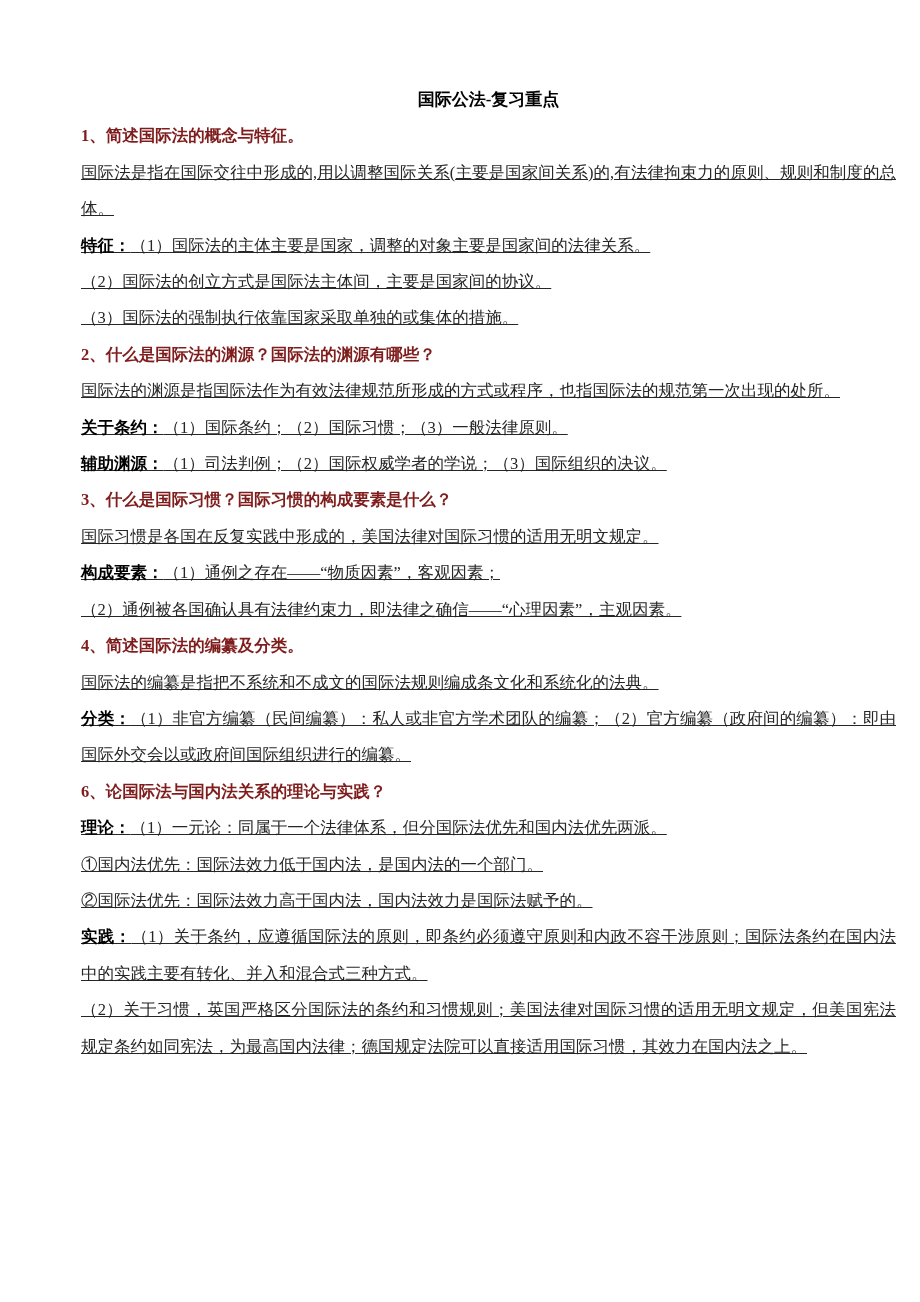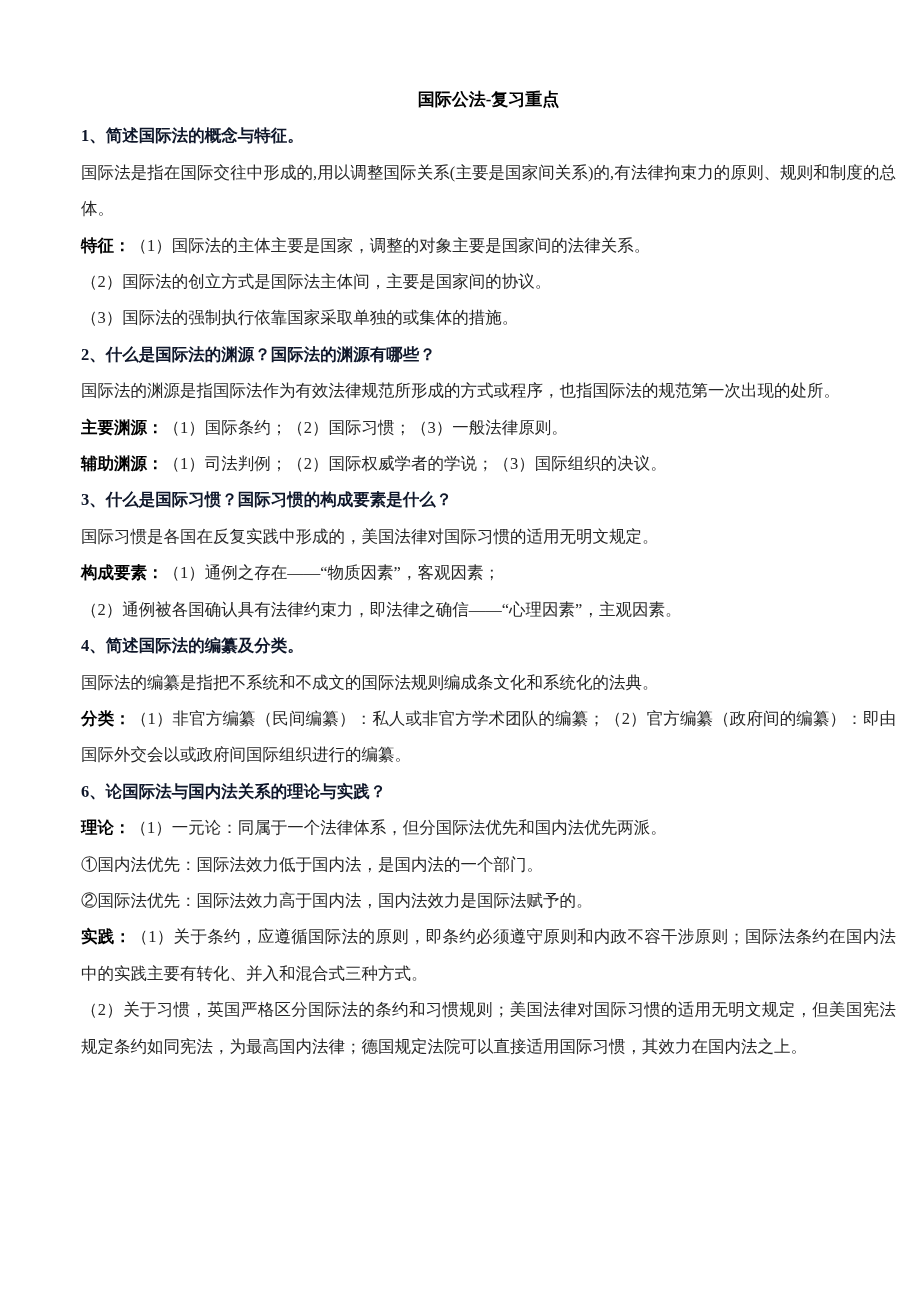--- a/index.html
+++ b/index.html
@@ -34,28 +34,29 @@
     font-size: 16.5px;
     font-weight: bold;
     line-height: 36.4px;
     color: #000000;
   }
   p.question {
     margin: 0;
     font-size: 16.5px;
     font-weight: bold;
     line-height: 36.4px;
-    color: #0f172a;
+    color: #7f1d1d;
     text-align: justify;
   }
   p.para {
     margin: 0;
     font-size: 16.5px;
     line-height: 36.4px;
     text-align: justify;
+    text-decoration: underline;
   }
   p.para b.lbl {
     color: #000000;
     font-weight: bold;
   }
 </style>
 </head>
 <body>
 
 <div class="page">
@@ -64,21 +65,21 @@
 
 
   <p class="question">1、简述国际法的概念与特征。</p>
   <p class="para"><b class="lbl"></b><span>国际法是指在国际交往中形成的,用以调整国际关系(主要是国家间关系)的,有法律拘束力的原则、规则和制度的总体。</span></p>
   <p class="para"><b class="lbl">特征：</b><span>（1）国际法的主体主要是国家，调整的对象主要是国家间的法律关系。</span></p>
   <p class="para"><b class="lbl"></b><span>（2）国际法的创立方式是国际法主体间，主要是国家间的协议。</span></p>
   <p class="para"><b class="lbl"></b><span>（3）国际法的强制执行依靠国家采取单独的或集体的措施。</span></p>
 
   <p class="question">2、什么是国际法的渊源？国际法的渊源有哪些？</p>
   <p class="para"><b class="lbl"></b><span>国际法的渊源是指国际法作为有效法律规范所形成的方式或程序，也指国际法的规范第一次出现的处所。</span></p>
-  <p class="para"><b class="lbl">主要渊源：</b><span>（1）国际条约；（2）国际习惯；（3）一般法律原则。</span></p>
+  <p class="para"><b class="lbl">关于条约：</b><span>（1）国际条约；（2）国际习惯；（3）一般法律原则。</span></p>
   <p class="para"><b class="lbl">辅助渊源：</b><span>（1）司法判例；（2）国际权威学者的学说；（3）国际组织的决议。</span></p>
 
   <p class="question">3、什么是国际习惯？国际习惯的构成要素是什么？</p>
   <p class="para"><b class="lbl"></b><span>国际习惯是各国在反复实践中形成的，美国法律对国际习惯的适用无明文规定。</span></p>
   <p class="para"><b class="lbl">构成要素：</b><span>（1）通例之存在——“物质因素”，客观因素；</span></p>
   <p class="para"><b class="lbl"></b><span>（2）通例被各国确认具有法律约束力，即法律之确信——“心理因素”，主观因素。</span></p>
 
   <p class="question">4、简述国际法的编纂及分类。</p>
   <p class="para"><b class="lbl"></b><span>国际法的编纂是指把不系统和不成文的国际法规则编成条文化和系统化的法典。</span></p>
   <p class="para"><b class="lbl">分类：</b><span>（1）非官方编纂（民间编纂）：私人或非官方学术团队的编纂；（2）官方编纂（政府间的编纂）：即由国际外交会以或政府间国际组织进行的编纂。</span></p>

